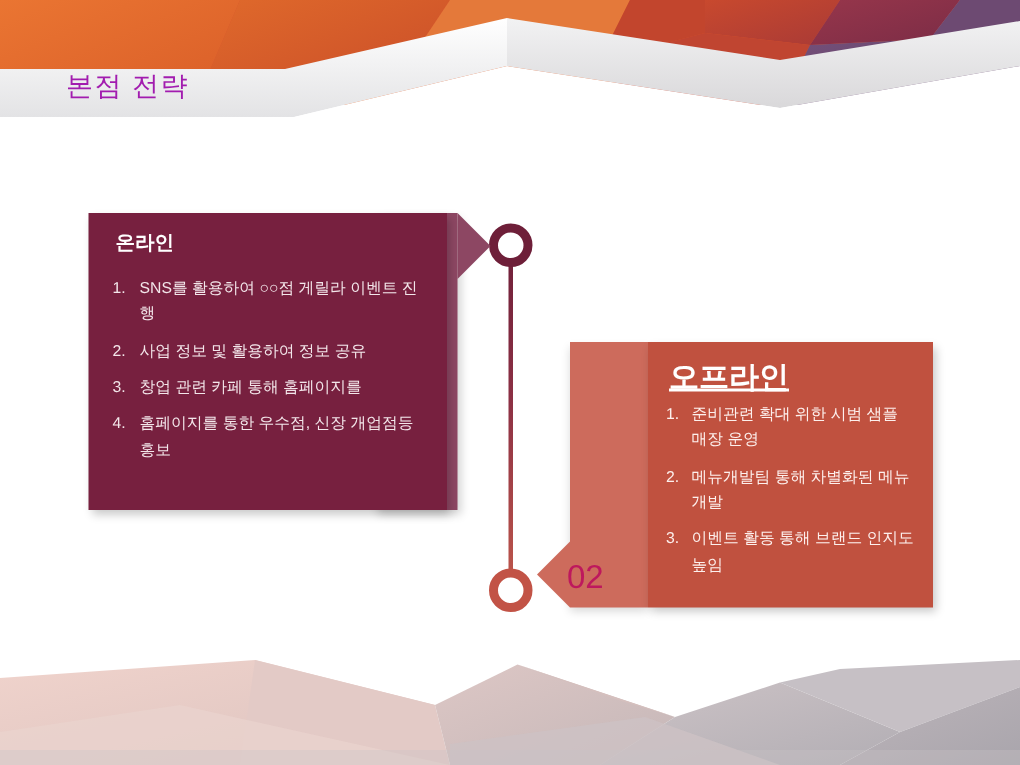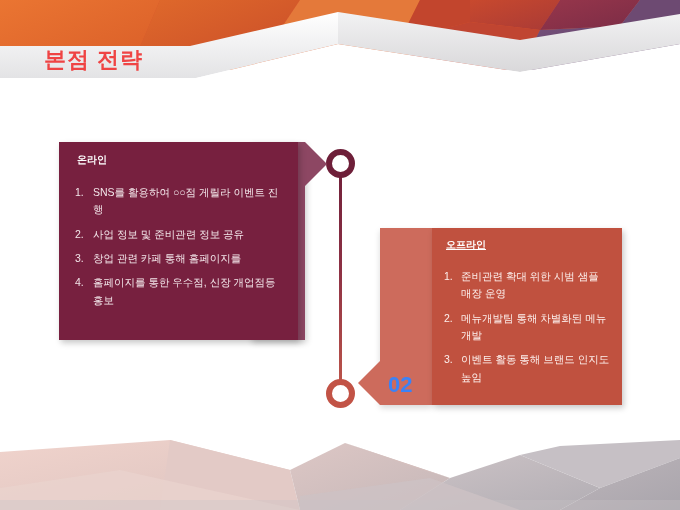--- a/index.html
+++ b/index.html
@@ -23,24 +23,24 @@
     width: 680px;
     height: 510px;
     pointer-events: none;
   }
 
   
   #page-title {
     position: absolute;
     left: 44px;
     top: 45px;
-    font-size: 22px;
-    font-weight: bold;
+    font-size: 18px;
+    font-weight: normal;
     letter-spacing: 1px;
-    color: #ef4444;
+    color: #a21caf;
     white-space: nowrap;
   }
 
   
   .connector-line {
     position: absolute;
     left: 339px;
     top: 160px;
     width: 3px;
     height: 236px;
@@ -101,21 +101,21 @@
     left: 263px;
     top: 152px;
     font-size: 22px;
     font-weight: bold;
     color: #ffffff;
   }
   #card-online-heading {
     position: absolute;
     left: 18px;
     top: 11px;
-    font-size: 10px;
+    font-size: 13px;
     font-weight: bold;
     color: #ffffff;
   }
   #card-online-list {
     position: absolute;
     left: 16px;
     top: 42px;
     width: 212px;
     margin: 0;
     padding: 0;
@@ -159,31 +159,31 @@
     left: 358px;
     top: 361px;
     width: 0;
     height: 0;
     border-top: 22px solid transparent;
     border-bottom: 22px solid transparent;
     border-right: 22px solid #cd6b5c;
   }
   #card-offline-number {
     position: absolute;
-    left: 388px;
+    left: 378px;
     top: 372px;
     font-size: 22px;
-    font-weight: bold;
-    color: #3b82f6;
+    font-weight: normal;
+    color: #be185d;
   }
   #card-offline-heading {
     position: absolute;
     left: 14px;
     top: 10px;
-    font-size: 10px;
+    font-size: 20px;
     font-weight: bold;
     color: #ffffff;
     text-decoration: underline;
   }
   #card-offline-list {
     position: absolute;
     left: 12px;
     top: 40px;
     width: 168px;
     margin: 0;
@@ -307,21 +307,21 @@
 
   <div id="card-online">
     <div id="card-online-heading">온라인</div>
     <ul id="card-online-list">
       <li>
         <span class="num">1.</span>
         <span>SNS를 활용하여 ○○점 게릴라 이벤트 진행</span>
       </li>
       <li>
         <span class="num">2.</span>
-        <span>사업 정보 및 준비관련 정보 공유</span>
+        <span>사업 정보 및 활용하여 정보 공유</span>
       </li>
       <li>
         <span class="num">3.</span>
         <span>창업 관련 카페 통해 홈페이지를</span>
       </li>
       <li>
         <span class="num">4.</span>
         <span>홈페이지를 통한 우수점, 신장 개업점등 홍보</span>
       </li>
     </ul>

